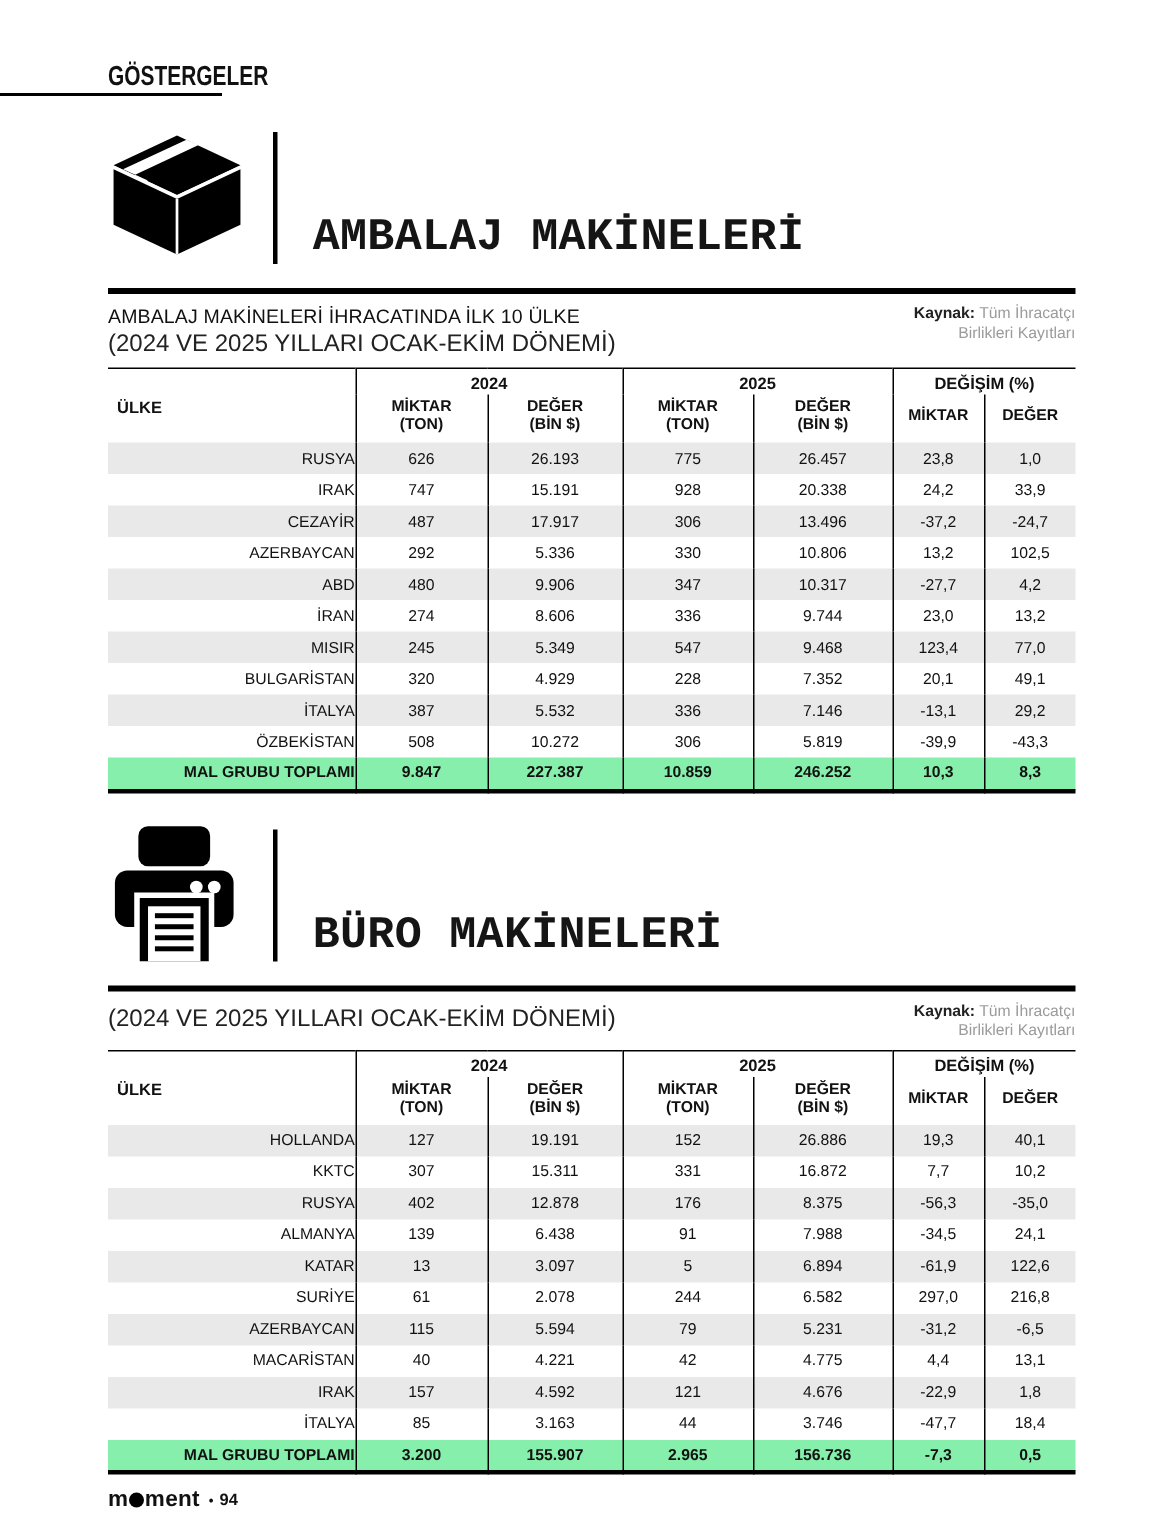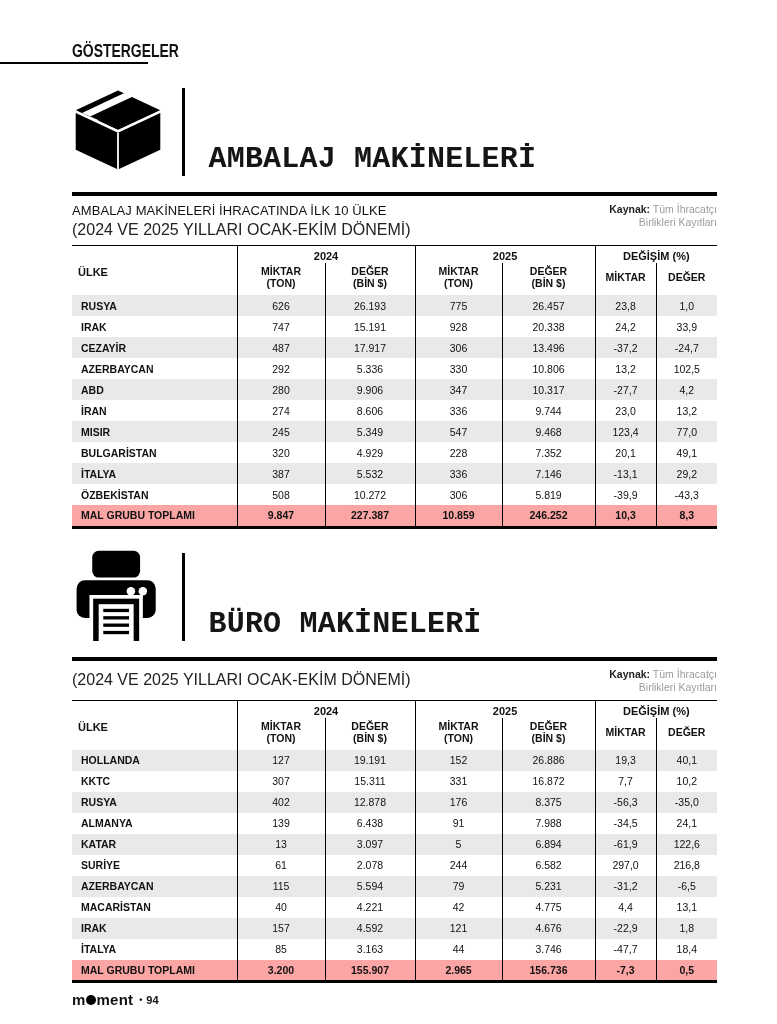--- a/index.html
+++ b/index.html
@@ -49,23 +49,23 @@
   thead th { font-weight:bold; font-size:10.5px; text-align:center; vertical-align:middle; color:#111; }
   th.th-country { text-align:left; padding-left:6px; font-size:11px; border-right:1.4px solid #000; }
   tr.group-row th { padding-top:4px; padding-bottom:1px; font-size:11px; }
   th.gline { border-left:1.4px solid #000; }
   tr.sub-row th { padding:2px 0 6px 0; line-height:12px; }
   tr.sub-row th .l { display:block; }
   th.sline { border-left:1.4px solid #000; }
 
   tbody td, tfoot td { font-size:10.5px; height:21px; text-align:center; vertical-align:middle; color:#111; }
   tbody td + td, tfoot td + td { border-left:1.4px solid #000; }
-  tbody td:first-child, tfoot td:first-child { text-align:left; padding-left:9px;font-weight:bold; }
+  tbody td:first-child, tfoot td:first-child { text-align:right; padding-left:9px; }
   tbody tr:nth-child(odd) { background:#e9e9e9; }
-  tfoot tr { background:#fca5a5; }
+  tfoot tr { background:#86efac; }
   tfoot td { font-weight:bold; height:22px; }
 
   
   .footer { position:absolute; left:72px; bottom:16px; display:flex; align-items:center; }
   .logo { font-size:15px; font-weight:800; letter-spacing:0.2px; display:flex; align-items:center; }
   .logo-dot { display:inline-block; width:10px; height:10px; border-radius:50%; background:#000; margin:1px 0.5px 0 0.5px; }
   .pg-sep { font-size:9px; margin:0 4px 0 6px; font-weight:bold; }
   .pg-num { font-size:11px; font-weight:800; }
 
   svg { display:block; }
@@ -179,21 +179,21 @@
             <td>AZERBAYCAN</td>
             <td>292</td>
             <td>5.336</td>
             <td>330</td>
             <td>10.806</td>
             <td>13,2</td>
             <td>102,5</td>
           </tr>
           <tr>
             <td>ABD</td>
-            <td>280</td>
+            <td>480</td>
             <td>9.906</td>
             <td>347</td>
             <td>10.317</td>
             <td>-27,7</td>
             <td>4,2</td>
           </tr>
           <tr>
             <td>İRAN</td>
             <td>274</td>
             <td>8.606</td>

